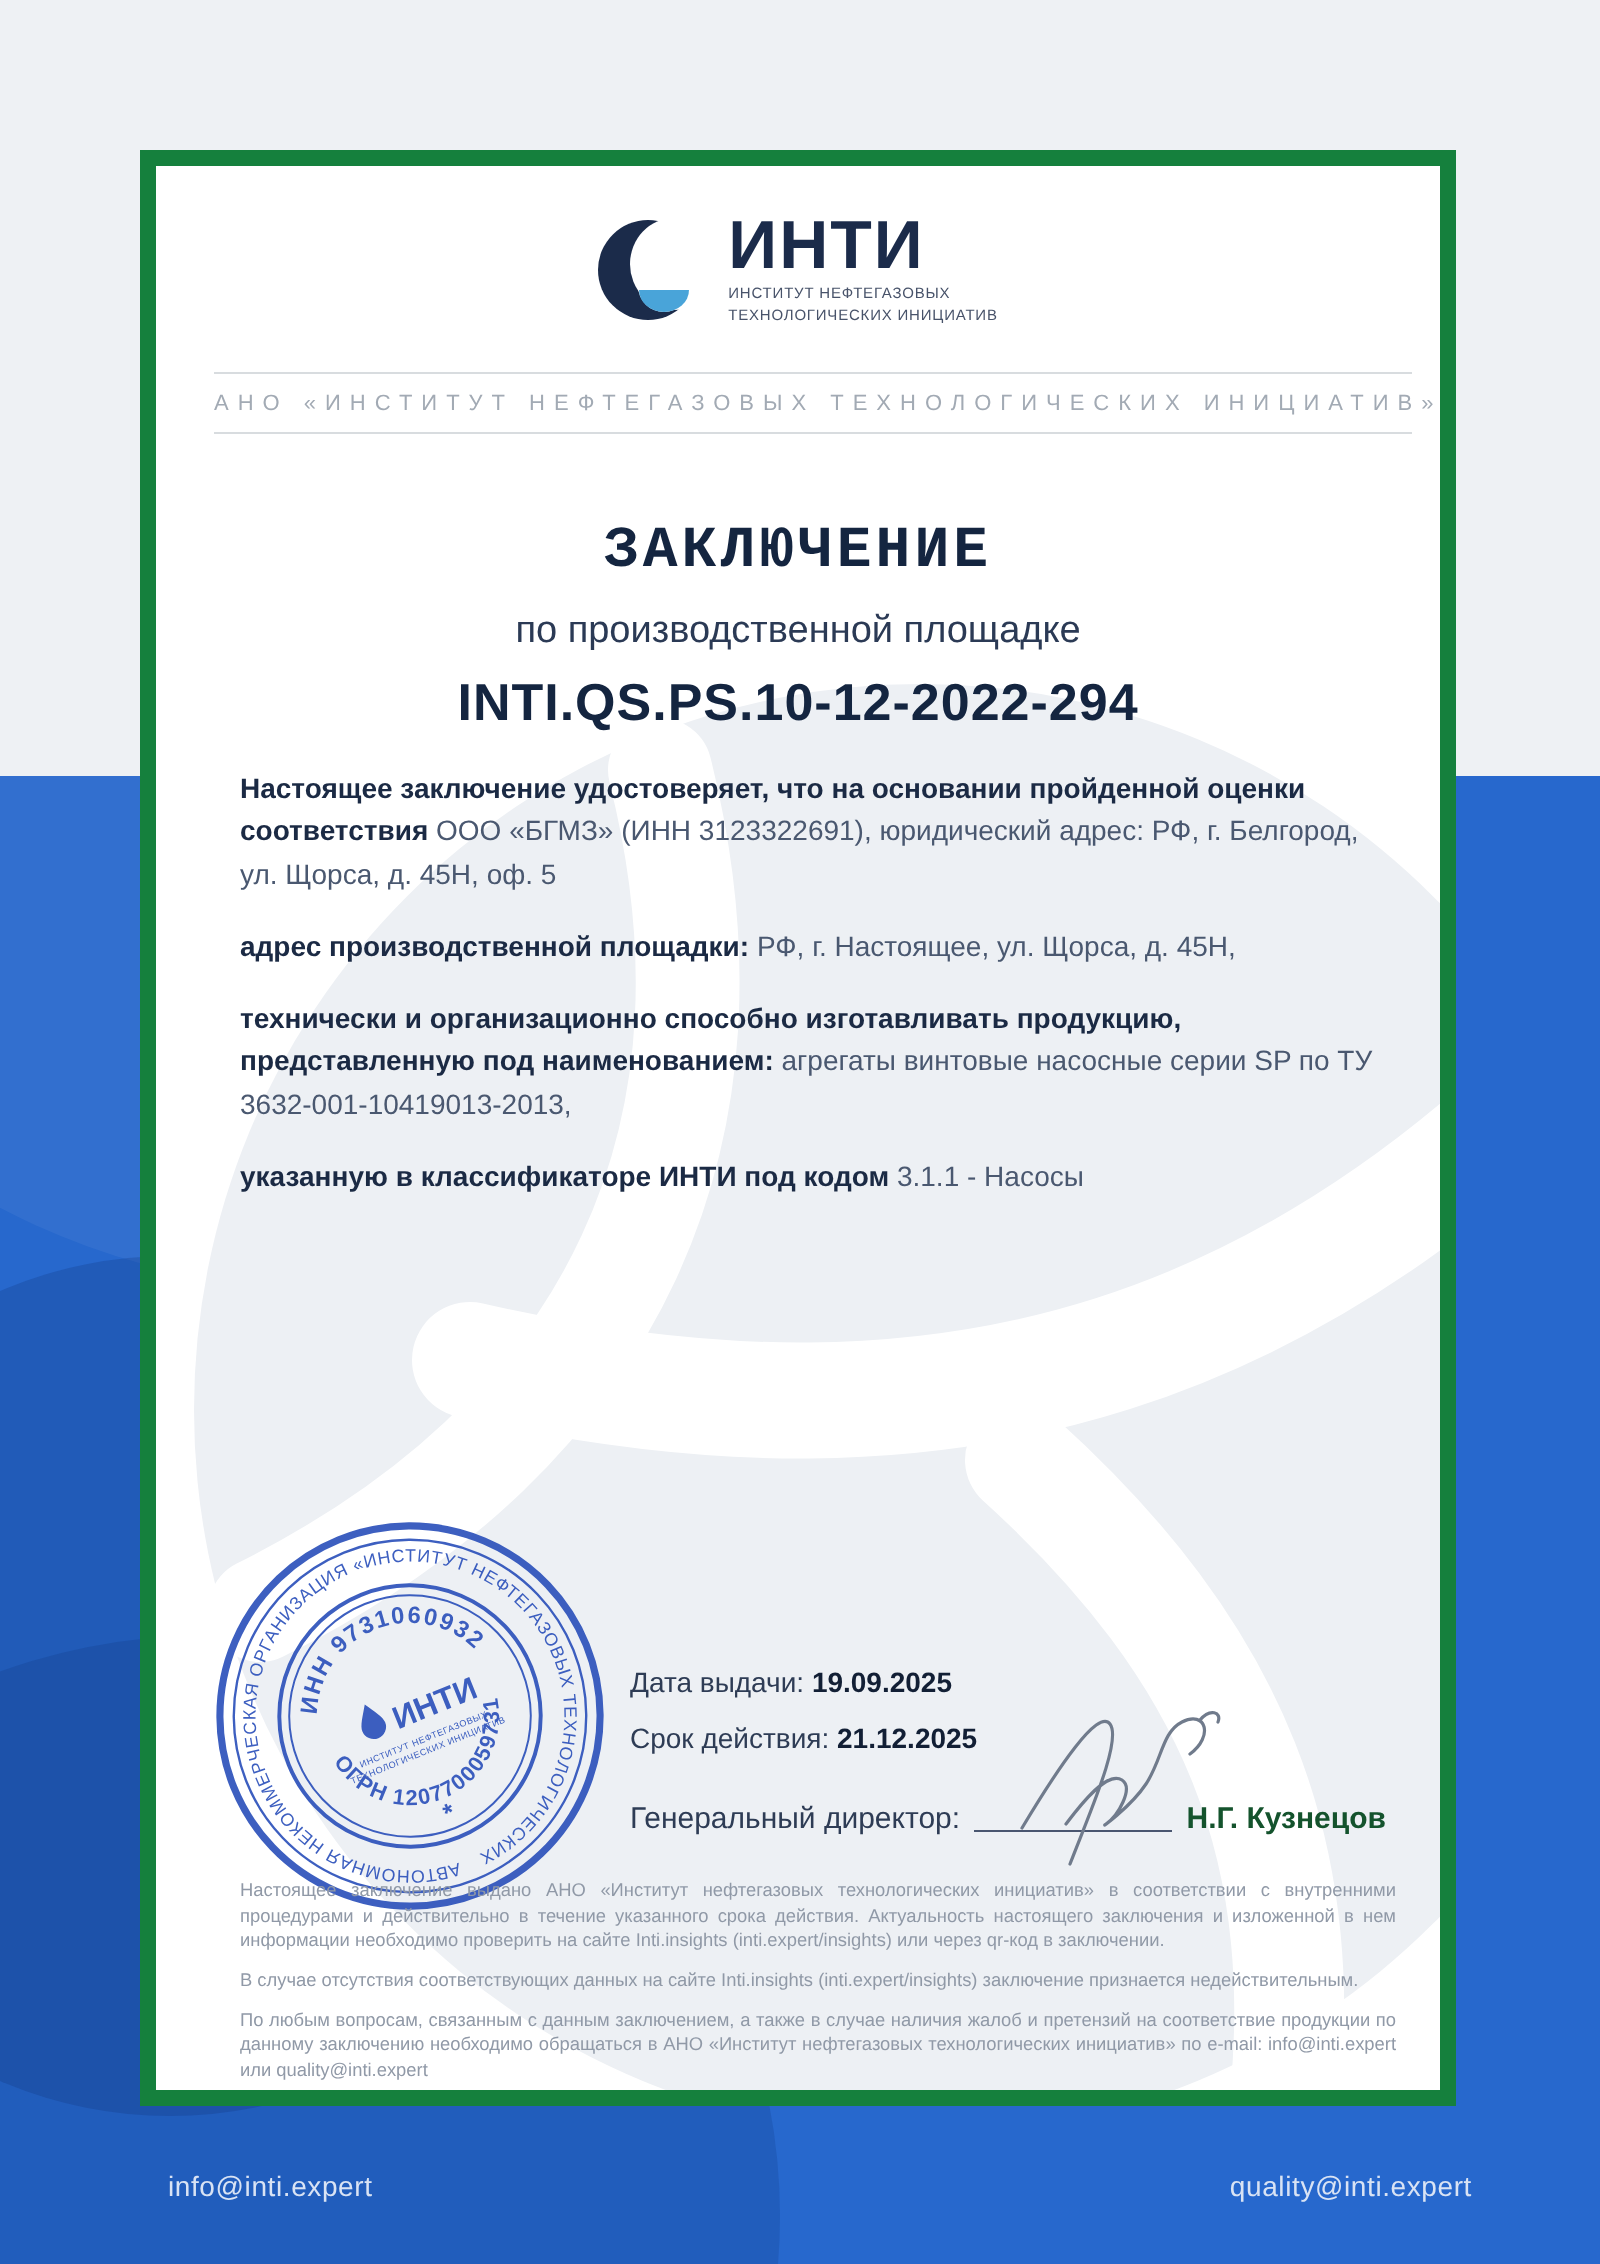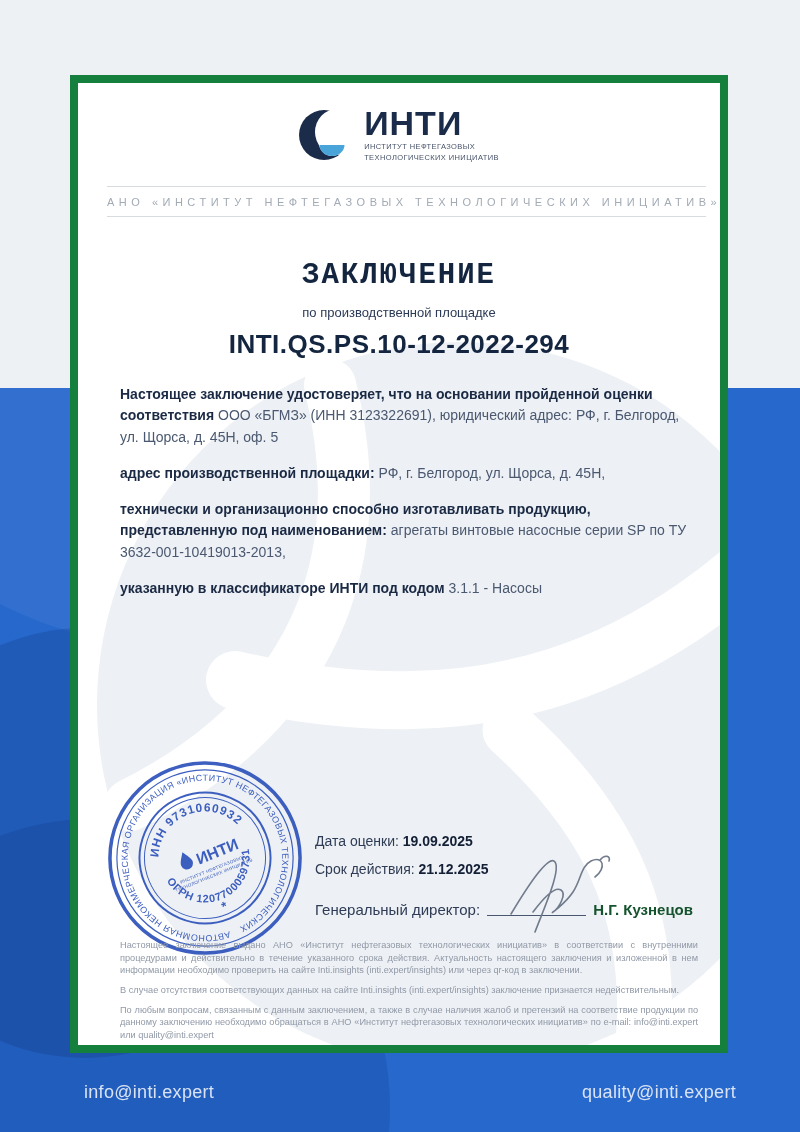--- a/index.html
+++ b/index.html
@@ -26,21 +26,21 @@
   .logo-sub{font-size:7.5px;color:#48536a;letter-spacing:0.4px;margin-top:3px;line-height:1.4;}
 
   
   .banner{position:absolute;top:103px;left:14px;right:14px;text-align:center;margin-left:15px;}
   .banner-rule{border-top:1px solid #d8dcdf;height:0;}
   .banner-text{font-size:11px;letter-spacing:4.5px;color:#a2aab4;padding:9px 0 8px;white-space:nowrap;}
 
   
   .title-block{position:absolute;top:176px;left:0;width:100%;text-align:center;color:#142540;}
   .title-main{font-size:29px;font-weight:800;letter-spacing:2px;font-family:Liberation Mono, monospace;}
-  .title-sub{font-size:13px;font-weight:400;color:#2b3a55;margin-top:13px;}
+  .title-sub{font-size:19px;font-weight:400;color:#2b3a55;margin-top:13px;}
   .title-num{font-size:26px;font-weight:700;letter-spacing:0.5px;margin-top:9px;}
 
   
   .body-block{position:absolute;top:301px;left:42px;width:574px;font-size:14px;line-height:1.52;color:#4a5870;}
   .body-block p{margin:0 0 15px;}
   .lead{font-weight:bold;color:#1b2a44;}
 
   
   .stamp{position:absolute;left:28px;top:676px;width:198px;height:198px;transform:rotate(-22deg);opacity:0.92;}
 
@@ -57,21 +57,21 @@
   .dir-name{white-space:nowrap;font-weight:bold;color:#14532d;}
 
   
   .fineprint{position:absolute;left:42px;top:856px;width:578px;font-size:9.2px;line-height:1.38;color:#9099a7;}
   .fineprint p{margin:0 0 7px;}
   .just{text-align:justify;}
 
   
   .footer{position:absolute;left:0;top:1053px;width:800px;height:79px;box-sizing:border-box;
           display:flex;justify-content:space-between;align-items:center;padding:0 64px 0 84px;
-          color:#d9e3f4;font-size:18px;letter-spacing:0.3px;}
+          color:#d9e3f4;font-size:14px;letter-spacing:0.3px;}
 
   svg text{font-family:"Liberation Sans",sans-serif;}
 </style>
 </head>
 <body>
 
 <div class="bg-blue">
   <div class="bg-sheen"></div>
   <div class="bg-circle"></div>
   <div class="bg-circle2"></div>
@@ -109,21 +109,21 @@
   </div>
 
   <div class="title-block">
     <div class="title-main">ЗАКЛЮЧЕНИЕ</div>
     <div class="title-sub">по производственной площадке</div>
     <div class="title-num">INTI.QS.PS.10-12-2022-294</div>
   </div>
 
   <div class="body-block">
     <p><span class="lead">Настоящее заключение удостоверяет, что на основании пройденной оценки соответствия</span><span> ООО «БГМЗ» (ИНН 3123322691), юридический адрес: РФ, г. Белгород, ул. Щорса, д. 45Н, оф. 5</span></p>
-    <p><span class="lead">адрес производственной площадки:</span><span> РФ, г. Белгород, ул. Щорса, д. 45Н,</span></p>
+    <p><span class="lead">адрес производственной площадки:</span><span> РФ, г. Настоящее, ул. Щорса, д. 45Н,</span></p>
     <p><span class="lead">технически и организационно способно изготавливать продукцию, представленную под наименованием:</span><span> агрегаты винтовые насосные серии SP по ТУ 3632-001-10419013-2013,</span></p>
     <p><span class="lead">указанную в классификаторе ИНТИ под кодом</span><span> 3.1.1 - Насосы</span></p>
   </div>
 
   <svg class="stamp" viewBox="0 0 200 200">
     <g fill="none" stroke="#2d52bb">
       <circle cx="100" cy="100" r="96" stroke-width="3.6"></circle>
       <circle cx="100" cy="100" r="89" stroke-width="1.2"></circle>
       <circle cx="100" cy="100" r="66" stroke-width="2"></circle>
       <circle cx="100" cy="100" r="61" stroke-width="1"></circle>
@@ -144,21 +144,21 @@
     </text>
     <path d="M81,86 c-3.2,5.2 -6.2,9 -6.2,12.2 a6.2,6.2 0 0 0 12.4,0 c0,-3.2 -3,-7 -6.2,-12.2 z" fill="#2d52bb"></path>
     <text x="114" y="104" font-size="16" font-weight="bold" text-anchor="middle" fill="#2d52bb">ИНТИ</text>
     <text x="102" y="115" font-size="4.6" letter-spacing="0.3" text-anchor="middle" fill="#2d52bb">ИНСТИТУТ НЕФТЕГАЗОВЫХ</text>
     <text x="102" y="121" font-size="4.6" letter-spacing="0.3" text-anchor="middle" fill="#2d52bb">ТЕХНОЛОГИЧЕСКИХ ИНИЦИАТИВ</text>
     <text x="100" y="157" font-size="13" font-weight="bold" text-anchor="middle" fill="#2d52bb">*</text>
   </svg>
 
   <div class="meta">
     <div class="meta-row">
-      <span>Дата оценки:</span>
+      <span>Дата выдачи:</span>
       <span class="meta-val">19.09.2025</span>
     </div>
     <div class="meta-row">
       <span>Срок действия:</span>
       <span class="meta-val">21.12.2025</span>
     </div>
   </div>
 
   <div class="director">
     <span class="dir-label">Генеральный директор:</span>

